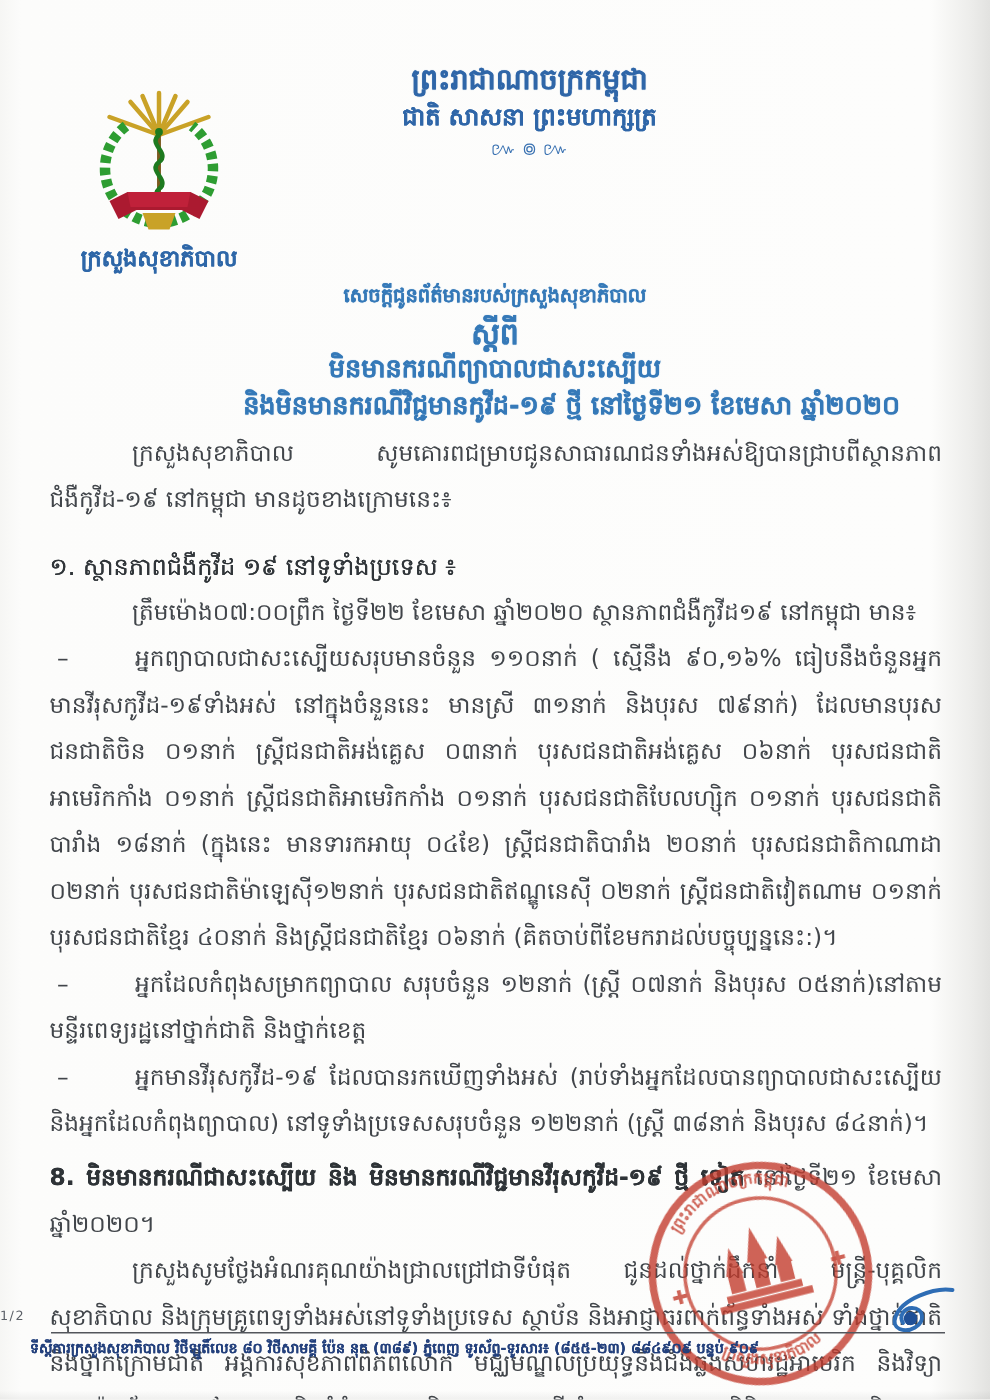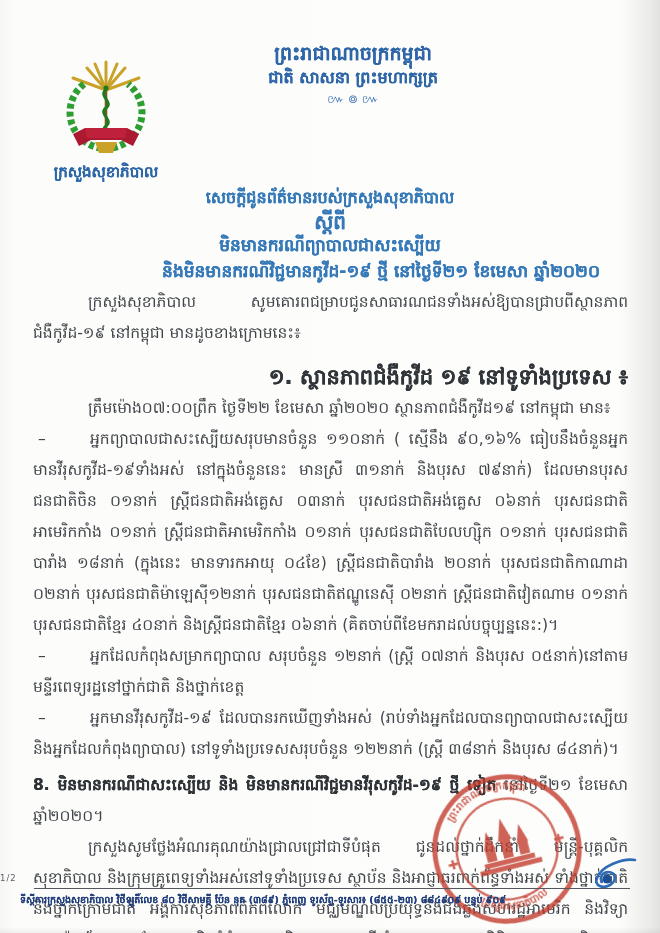--- a/index.html
+++ b/index.html
@@ -27,34 +27,34 @@
     position:absolute;left:228px;top:40px;width:250px;text-align:center;color:#2f66a8;
   }
   .kingdom .k1{font-size:19px;font-weight:bold;line-height:26px;text-shadow:0 0 .5px #2f66a8;}
   .kingdom .k2{font-size:16px;font-weight:bold;line-height:24px;text-shadow:0 0 .4px #2f66a8;text-align:center;}
   .kingdom .orn{font-size:12px;line-height:18px;color:#3a72b2;}
   
   .title{
     position:absolute;left:60px;right:60px;top:185px;text-align:center;color:#3579b8;font-weight:bold;
     text-shadow:0 0 .5px #3579b8;
   }
-  .title .t1{font-size:16px;line-height:25px;}
+  .title .t1{font-size:13px;line-height:25px;}
   .title .t2{font-size:20px;line-height:24px;}
-  .title .t3{font-size:17px;line-height:25px;font-family:Liberation Mono, monospace;}
+  .title .t3{font-size:17px;line-height:25px;}
   .title .t4{font-size:17px;line-height:25px;text-align:right;}
   
   .content{
     position:absolute;left:33px;right:32px;top:287px;
     color:#41454a;font-size:15.5px;line-height:31px;text-align:justify;
   }
   .content p{margin:0;}
   .indent{text-indent:55px;}
   .sec-head{
-    margin-top:13px !important;font-weight:bold;color:#303539;font-size:21px;
-    text-shadow:0 0 .4px #303539;text-align:right;
+    margin-top:13px !important;font-weight:normal;color:#303539;font-size:16px;
+    text-shadow:0 0 .4px #303539;text-align:left;
   }
   .bullet{position:relative;}
   .bullet .dash{display:inline-block;width:57px;text-indent:5px;}
   .h2-line{margin-top:5px !important;}
   .h2-bold{font-weight:bold;color:#2e3337;text-shadow:0 0 .4px #2e3337;}
   
   .page-number{
     position:absolute;left:0;right:0;top:873px;
     font-size:8.5px;color:#5a5f66;letter-spacing:1px;
   }

